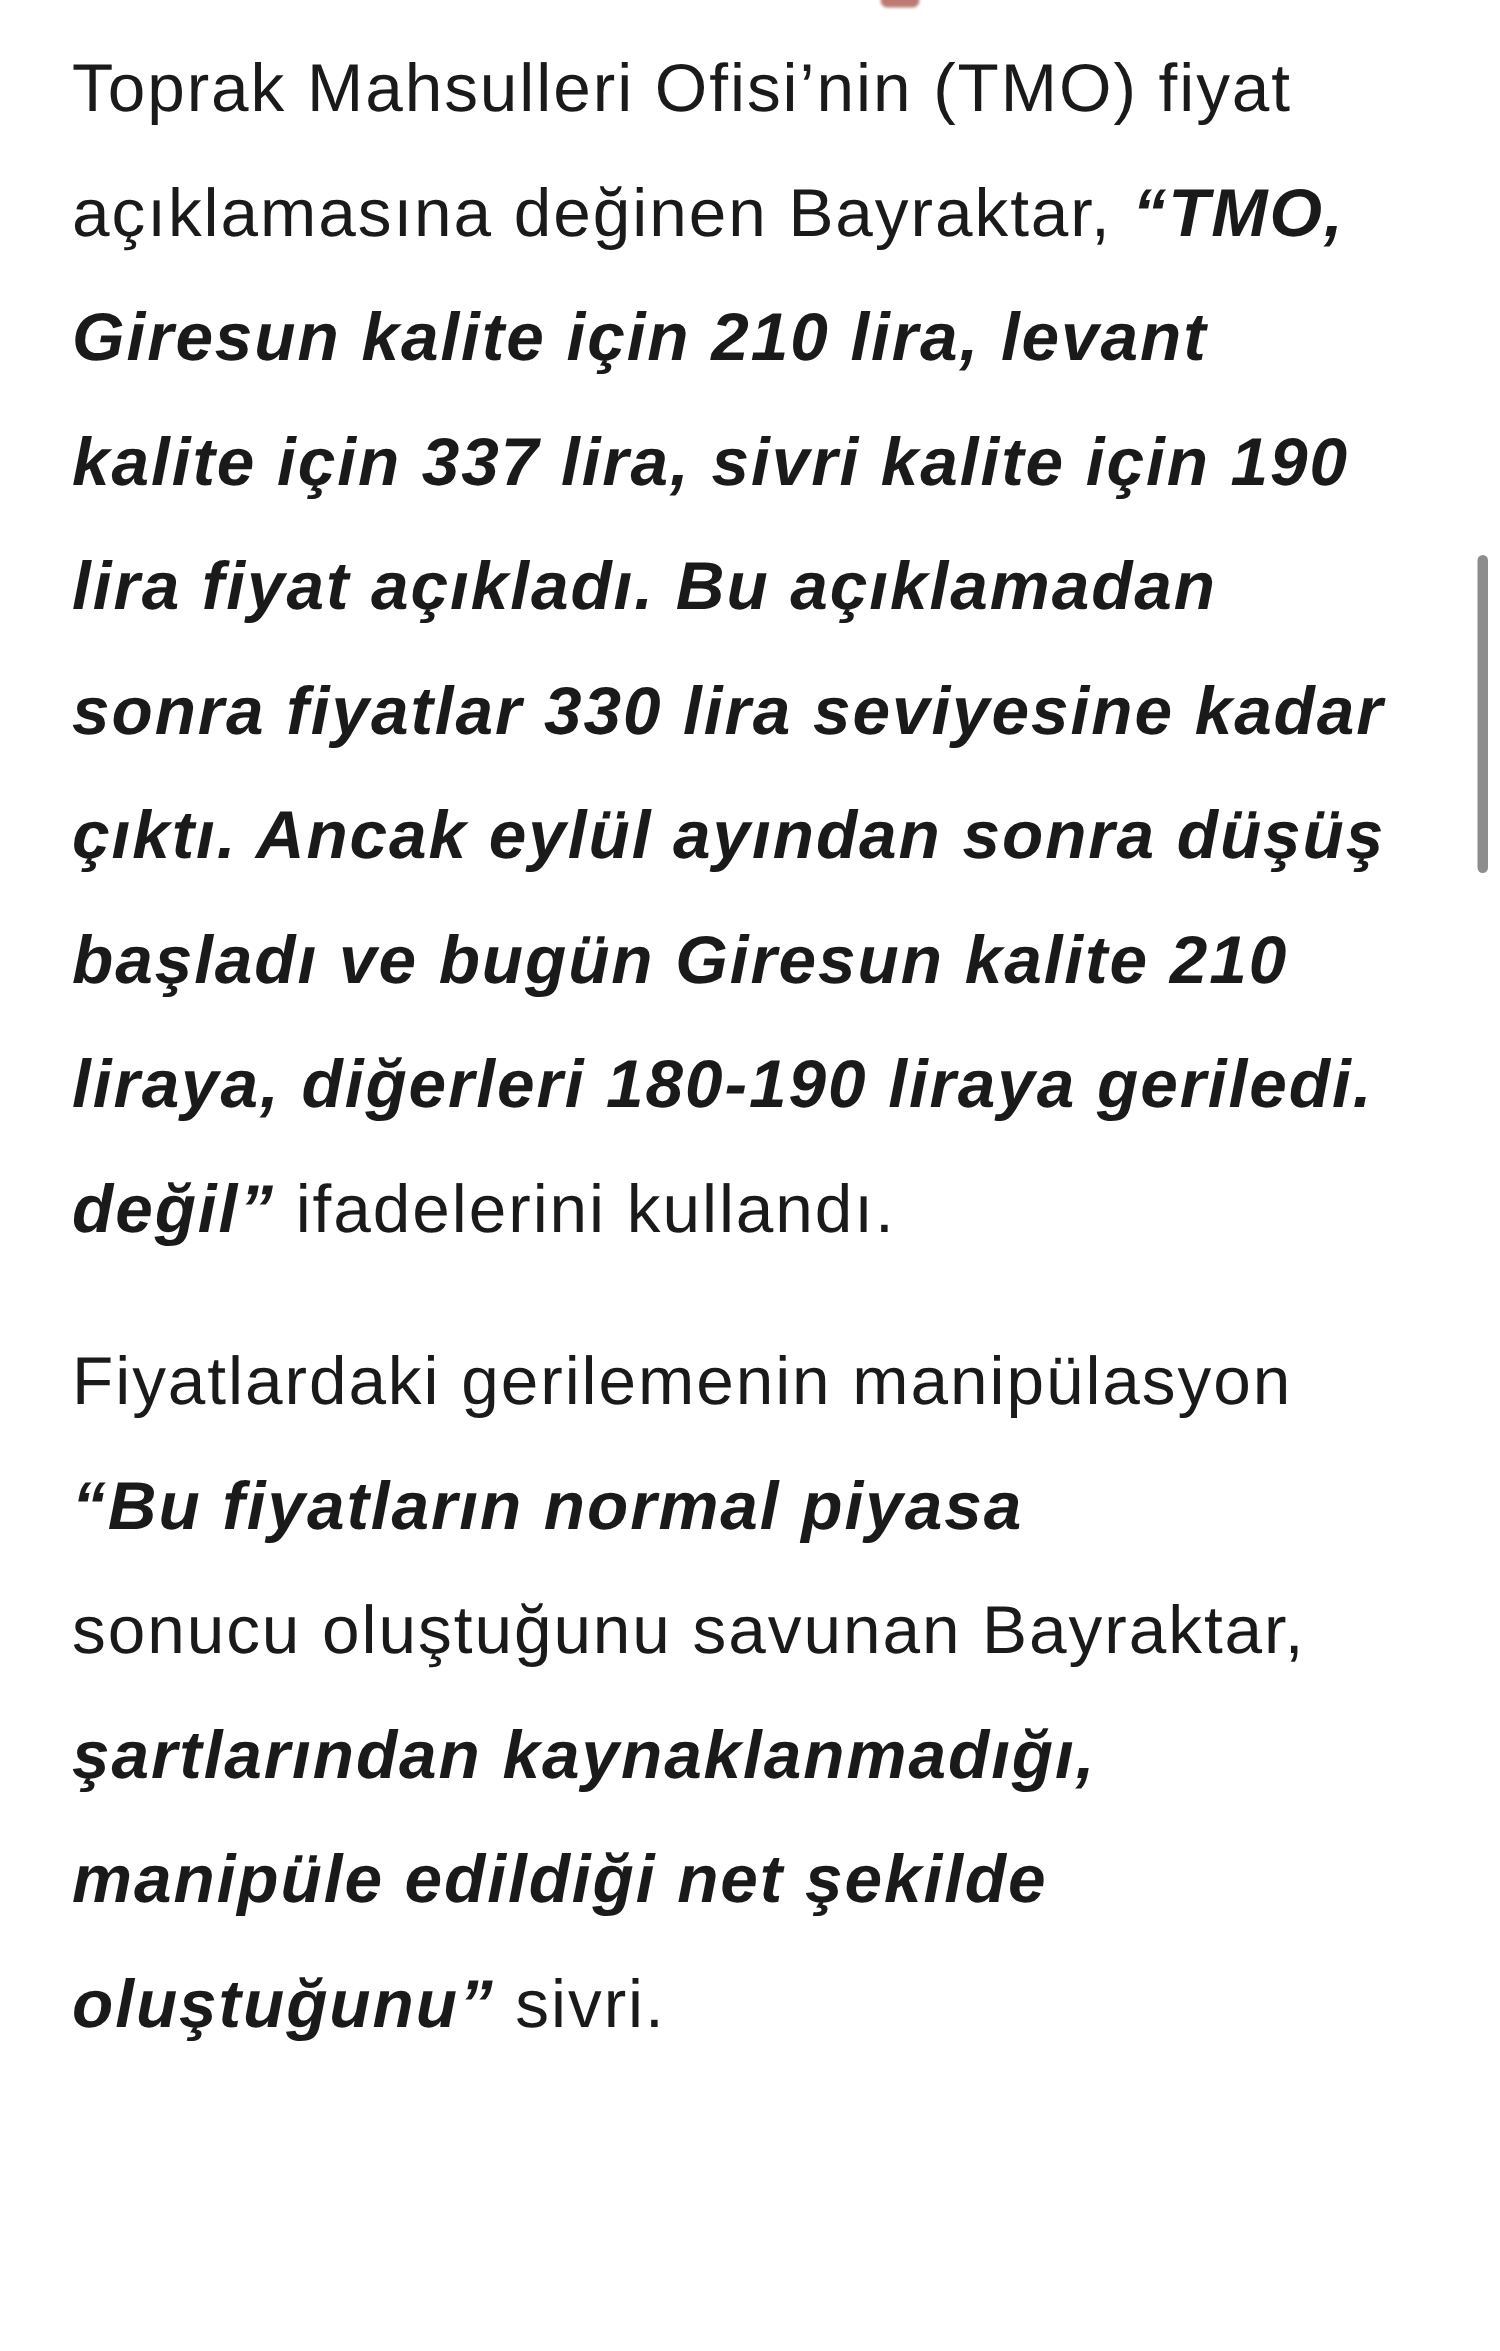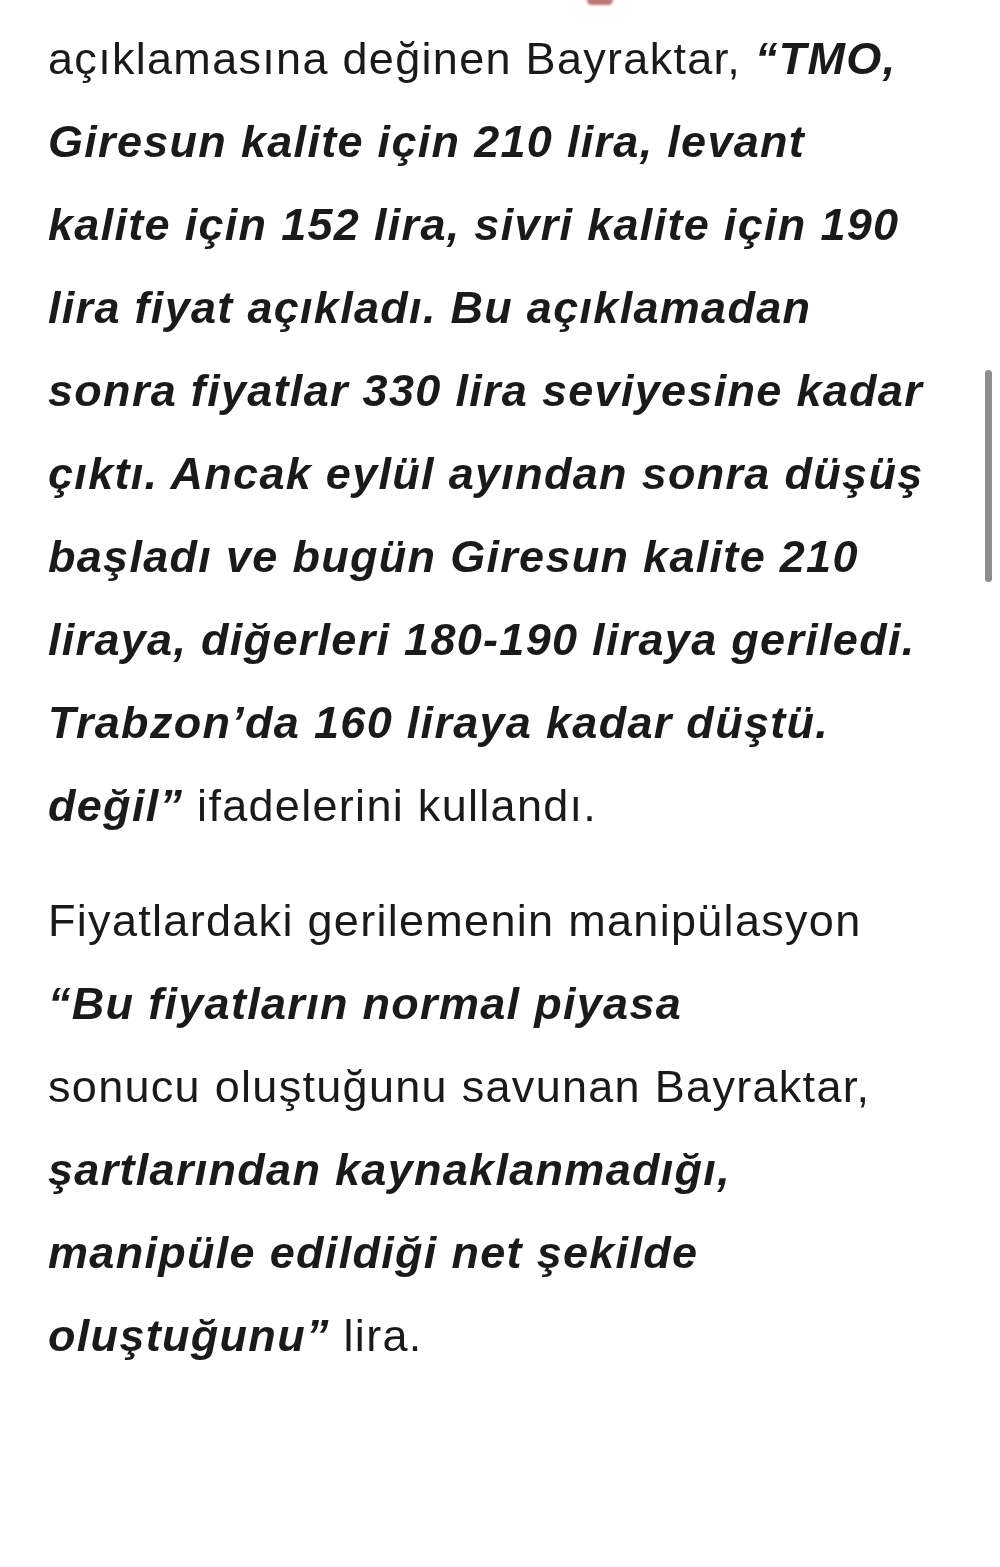--- a/index.html
+++ b/index.html
@@ -63,38 +63,38 @@
 </head>
 <body>
 
 <div class="page">
 
   <div class="red-fragment"></div>
 
   <main class="article">
 
     <p class="para">
+      <span class="line"><span>Toprak Mahsulleri Ofisi’nin (TMO) fiyat</span><b></b><span></span></span>
       <span class="line"><span>açıklamasına değinen Bayraktar, </span><b>“TMO,</b><span></span></span>
       <span class="line"><span></span><b>Giresun kalite için 210 lira, levant</b><span></span></span>
-      <span class="line"><span></span><b>kalite için 152 lira, sivri kalite için 190</b><span></span></span>
+      <span class="line"><span></span><b>kalite için 337 lira, sivri kalite için 190</b><span></span></span>
       <span class="line"><span></span><b>lira fiyat açıkladı. Bu açıklamadan</b><span></span></span>
       <span class="line"><span></span><b>sonra fiyatlar 330 lira seviyesine kadar</b><span></span></span>
       <span class="line"><span></span><b>çıktı. Ancak eylül ayından sonra düşüş</b><span></span></span>
       <span class="line"><span></span><b>başladı ve bugün Giresun kalite 210</b><span></span></span>
       <span class="line"><span></span><b>liraya, diğerleri 180-190 liraya geriledi.</b><span></span></span>
-      <span class="line"><span></span><b>Trabzon’da 160 liraya kadar düştü.</b><span></span></span>
       <span class="line"><span></span><b>değil”</b><span> ifadelerini kullandı.</span></span>
     </p>
 
     <p class="para second">
       <span class="line"><span>Fiyatlardaki gerilemenin manipülasyon</span><b></b><span></span></span>
       <span class="line"><span></span><b>“Bu fiyatların normal piyasa</b><span></span></span>
       <span class="line"><span>sonucu oluştuğunu savunan Bayraktar,</span><b></b><span></span></span>
       <span class="line"><span></span><b>şartlarından kaynaklanmadığı,</b><span></span></span>
       <span class="line"><span></span><b>manipüle edildiği net şekilde</b><span></span></span>
-      <span class="line"><span></span><b>oluştuğunu”</b><span> lira.</span></span>
+      <span class="line"><span></span><b>oluştuğunu”</b><span> sivri.</span></span>
     </p>
 
   </main>
 
   <div class="scrollbar-thumb"></div>
 
 </div>
 
 </body></html>

